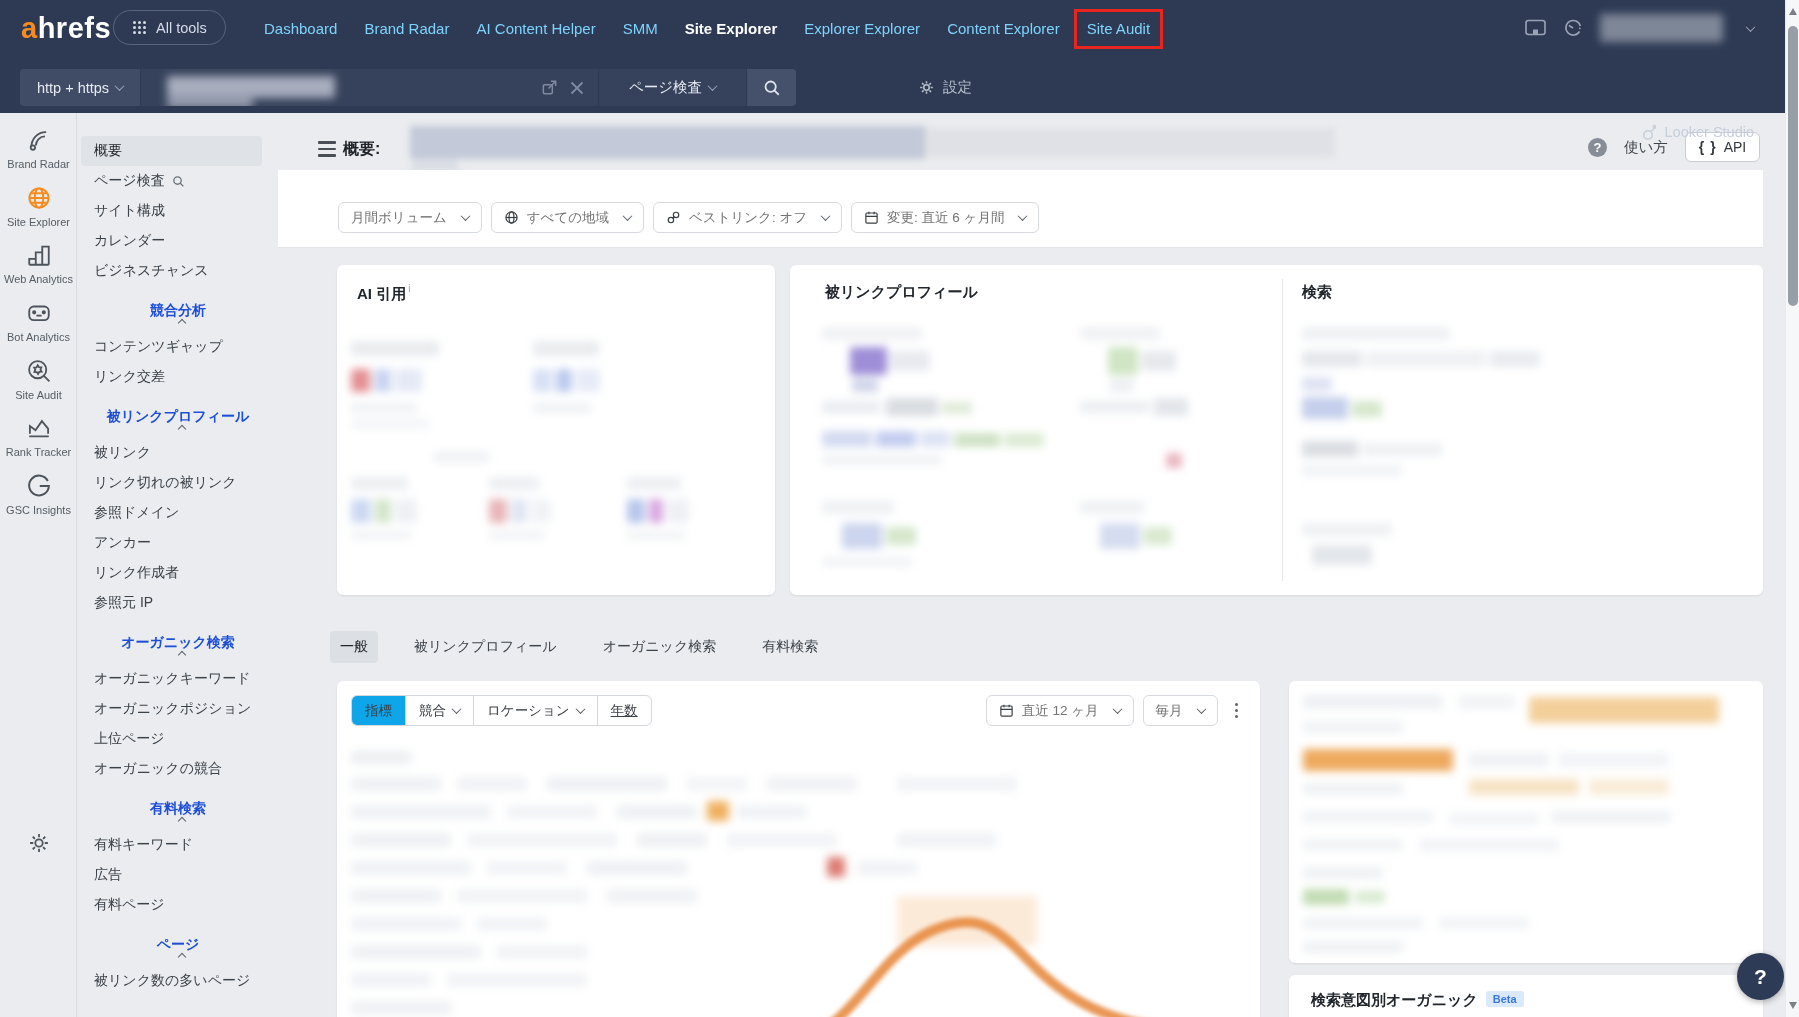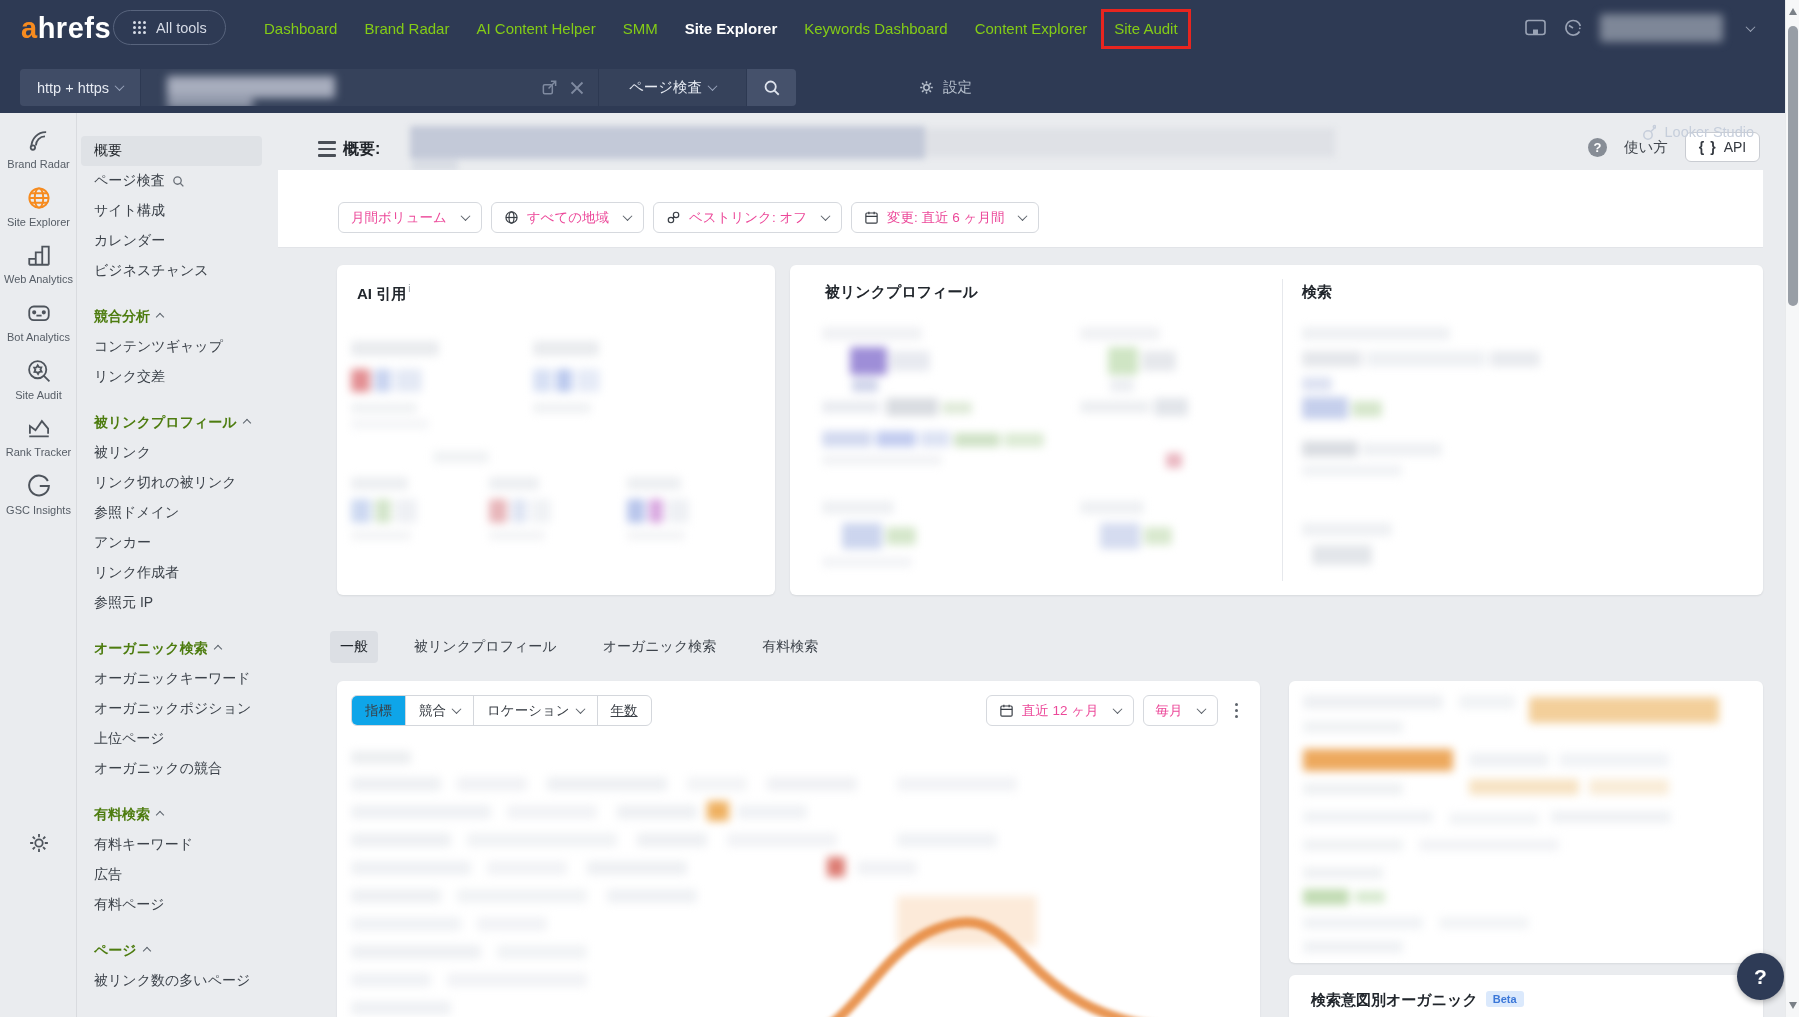--- a/index.html
+++ b/index.html
@@ -17,21 +17,21 @@
 
   
   .topbar { position:absolute; left:0; top:0; width:1799px; height:113px; background:#2e3a54; z-index:5; }
   .row1 { position:absolute; left:0; top:0; width:100%; height:56px; display:flex; align-items:center; }
   .logo { position:absolute; left:21px; top:12px; font-size:29px; font-weight:bold; color:#fff; letter-spacing:.5px; }
   .logo b { color:#f78b1f; font-weight:bold; }
   .alltools { position:absolute; left:113px; top:10px; height:35px; padding:0 18px; border:1px solid #5a6residual;
     border:1px solid #58647d; border-radius:18px; display:flex; align-items:center; gap:9px;
     color:#d6dbe6; font-size:14.5px; cursor:pointer; }
   .mainnav { position:absolute; left:264px; top:0; height:56px; display:flex; align-items:center; gap:27px; }
-  .navitem { color:#84cc16; font-size:15px; cursor:pointer; white-space:nowrap; }
+  .navitem { color:#7dd3fc; font-size:15px; cursor:pointer; white-space:nowrap; }
   .navitem.active { color:#fff; font-weight:bold; }
   .navwrap { position:relative; display:flex; align-items:center; }
   .redbox { position:absolute; left:-13px; right:-13px; top:-11px; bottom:-12px;
     border:3px solid #e8251f; pointer-events:none; }
   .nav-right { position:absolute; right:45px; top:0; height:56px; display:flex; align-items:center; gap:17px; color:#9aa3b5; }
   .acct-blur { width:123px; height:28px; background:#7e8798; border-radius:3px; filter:blur(4px); }
 
   
   .row2 { position:absolute; left:0; top:56px; width:100%; height:57px; }
   .searchbar { position:absolute; left:20px; top:13px; height:37px; width:776px; display:flex;
@@ -57,40 +57,40 @@
   .tool .tl { font-size:11px; color:#565d66; text-align:center; line-height:1.15; }
   .tool.active { color:#f68b1f; }
   .toolgear { position:absolute; left:0; top:718px; width:77px; display:flex; justify-content:center;
     color:#4e545c; cursor:pointer; }
 
   
   .subnav { position:absolute; left:78px; top:113px; width:192px; height:976px; padding-top:23px; }
   .sn { height:30px; display:flex; align-items:center; padding-left:13px; margin:0 8px 0 3px;
     font-size:14px; color:#3c424a; cursor:pointer; white-space:nowrap; border-radius:4px; }
   .sn.sel { background:#dfe2e6; color:#1e2328; }
-  .sn.hdr { font-weight:bold; color:#4d7c0f; margin-top:16px; cursor:default; }
+  .sn.hdr { font-weight:bold; color:#1d4ed8; margin-top:16px; cursor:default;flex-direction:column; }
   .sn .mag { margin-left:7px; color:#6a7078; }
 
   
   .content { position:absolute; left:270px; top:113px; width:1529px; height:904px; overflow:hidden; }
   .ctitle-row { position:absolute; left:48px; top:19px; height:34px; display:flex; align-items:center; gap:7px; }
   .hamb { display:flex; flex-direction:column; gap:4px; cursor:pointer; }
   .hamb i { width:18px; height:2.5px; background:#4a4f57; border-radius:1px; }
   .ctitle { font-size:16px; font-weight:bold; color:#20242a; }
   .help-api { position:absolute; left:1318px; top:19px; display:flex; align-items:center; gap:17px; }
   .qmark { width:19px; height:19px; border-radius:50%; background:#878d96; color:#fff; font-size:13px;
     font-weight:bold; display:flex; align-items:center; justify-content:center; }
   .helptxt { font-size:14.5px; color:#3f444b; cursor:pointer; }
   .apibtn { display:flex; align-items:center; gap:7px; border:1px solid #c9ccd2; border-radius:6px;
     background:#fff; padding:6px 13px; font-size:14px; color:#33383f; cursor:pointer; }
   .apibtn .br { font-weight:bold; letter-spacing:1px; }
   .whiteband { position:absolute; left:8px; top:57px; width:1485px; height:78px; background:#fff;
     border-bottom:1px solid #e2e4e8; }
   .fbtn { display:flex; align-items:center; gap:8px; border:1px solid #d6d9de; border-radius:6px;
-    background:#fff; height:31px; padding:0 12px; font-size:13.5px; color:#ec4899; cursor:pointer; white-space:nowrap; }
+    background:#fff; height:31px; padding:0 12px; font-size:13.5px; color:#737373; cursor:pointer; white-space:nowrap; }
   .frow { position:absolute; left:60px; top:32px; display:flex; gap:9px; }
   .card { position:absolute; background:#fff; border-radius:6px; box-shadow:0 1px 2px rgba(25,30,40,.09); }
   .cardtitle { position:absolute; font-size:15px; font-weight:bold; color:#21262c; }
   .supi { font-size:10px; color:#9aa0a8; font-weight:normal; vertical-align:7px; margin-left:2px; }
   .vdiv { position:absolute; width:1px; background:#e6e8ec; }
   .tabsrow { position:absolute; left:60px; top:516px; height:35px; display:flex; align-items:center; gap:26px; }
   .tab { font-size:14px; color:#3e444c; cursor:pointer; padding:7px 10px; border-radius:4px; white-space:nowrap; }
   .tab.sel { background:#dcdfe4; color:#20252b; }
   .seg { display:flex; border:1px solid #d4d7dc; border-radius:6px; overflow:hidden; height:31px; background:#fff; }
   .seg > div { display:flex; align-items:center; padding:0 13px; font-size:13.5px; color:#3a3f46;
@@ -135,21 +135,21 @@
           </svg>
       </span>
       <span>All tools</span>
     </div>
     <div class="mainnav">
       <span class="navitem">Dashboard</span>
       <span class="navitem">Brand Radar</span>
       <span class="navitem">AI Content Helper</span>
       <span class="navitem">SMM</span>
       <span class="navitem active">Site Explorer</span>
-      <span class="navitem">Keywords Dashboard</span>
+      <span class="navitem">Explorer Explorer</span>
       <span class="navitem">Content Explorer</span>
       <span class="navwrap">
         <span class="navitem">Site Audit</span>
         <span class="redbox"></span>
       </span>
     </div>
     <div class="nav-right">
       <span>
         <svg width="21" height="18" viewBox="0 0 21 18" fill="none" stroke="#9aa3b5" stroke-width="1.6">
             <rect x="1" y="1.5" width="19" height="14" rx="2.5"></rect>

